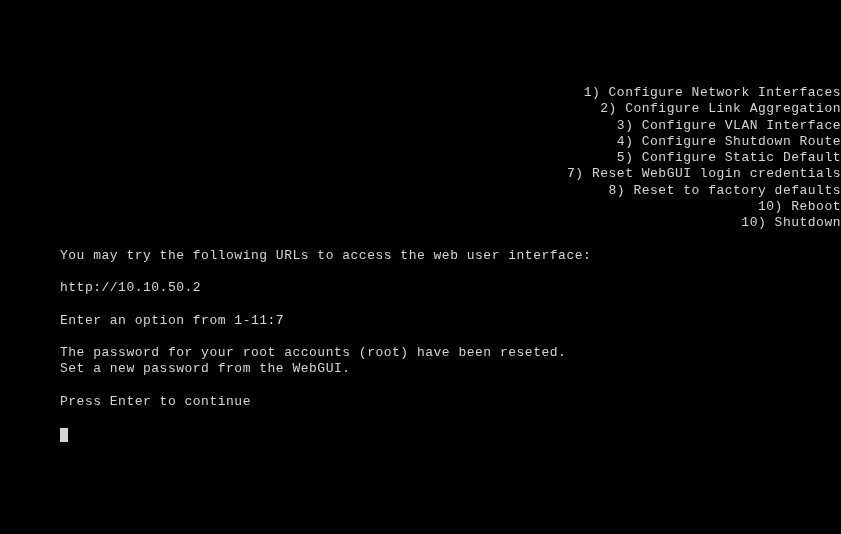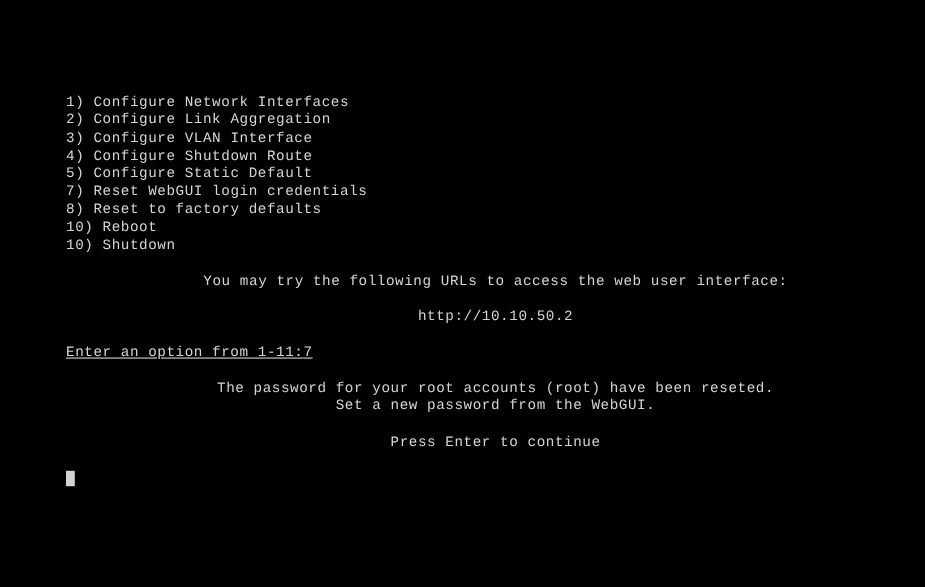--- a/index.html
+++ b/index.html
@@ -14,31 +14,30 @@
       font-size: 13px;
       letter-spacing: 0.5px;
       width: 841px;
       height: 534px;
       padding: 85px 0 0 60px;
       line-height: 1.25;
       overflow: hidden;
     }
     .menu-item {
       display: block;
+      text-align: right;
     }
     .line {
       display: block;
-      text-align: center;
     }
     .blank {
       height: 1.25em;
     }
     .prompt-line {
       display: flex;
-      text-decoration: underline;
     }
     .cursor {
       display: inline-block;
       width: 8px;
       height: 14px;
       background: #d4d4d4;
       margin-top: 2px;
     }
   </style>
 </head>

